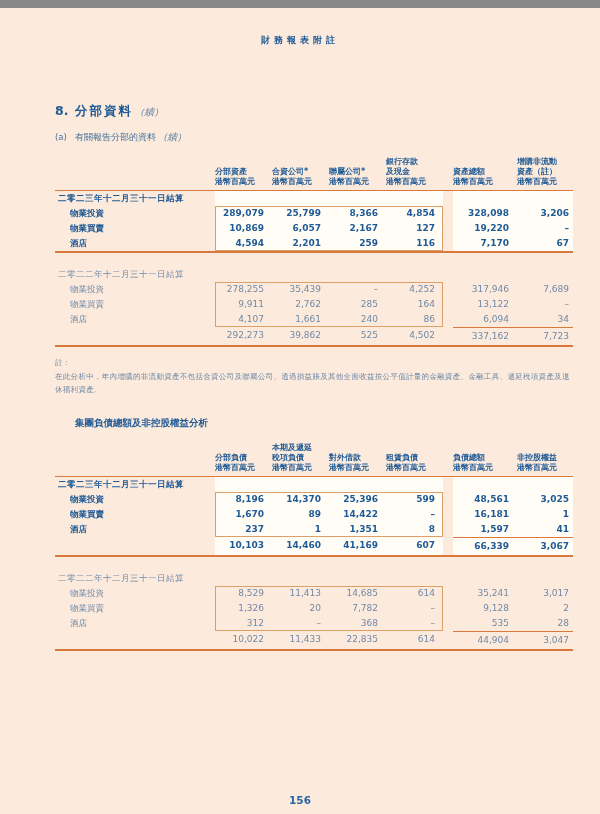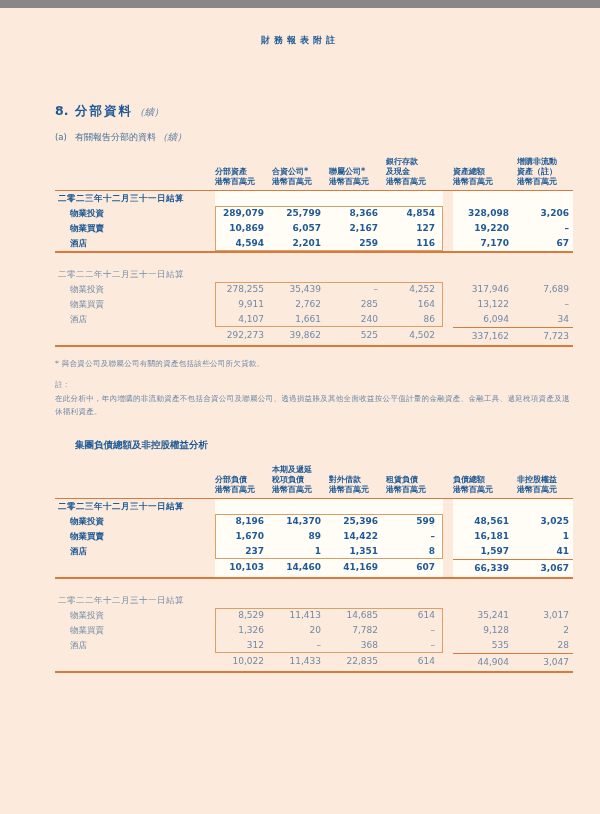--- a/index.html
+++ b/index.html
@@ -203,21 +203,20 @@
         <div class="num">292,273</div>
         <div class="num">39,862</div>
         <div class="num">525</div>
         <div class="num">4,502</div>
         <div></div>
         <div class="num tn5">337,162</div>
         <div class="num c6 tn6">7,723</div>
       </div>
     </div>
 
-    <div class="fn-star">* 與合資公司及聯屬公司有關的資產包括該些公司所欠貸款。</div>
     <div class="note-label">註：</div>
     <div class="note-text">在此分析中，年內增購的非流動資產不包括合資公司及聯屬公司、透過損益賬及其他全面收益按公平值計量的金融資產、金融工具、遞延稅項資產及退休福利資產。</div>
 
     <div class="tbl-title second">集團負債總額及非控股權益分析</div>
 
     <div class="grid cols">
       <div class="hcell"></div>
       <div class="hcell">分部負債
 港幣百萬元</div>
       <div class="hcell">本期及遞延
@@ -341,13 +340,14 @@
         <div class="num">22,835</div>
         <div class="num">614</div>
         <div></div>
         <div class="num tn5">44,904</div>
         <div class="num c6 tn6">3,047</div>
       </div>
     </div>
 
   </div>
 
+  <div class="page-number">156</div>
 </div>
 
 </body></html>

